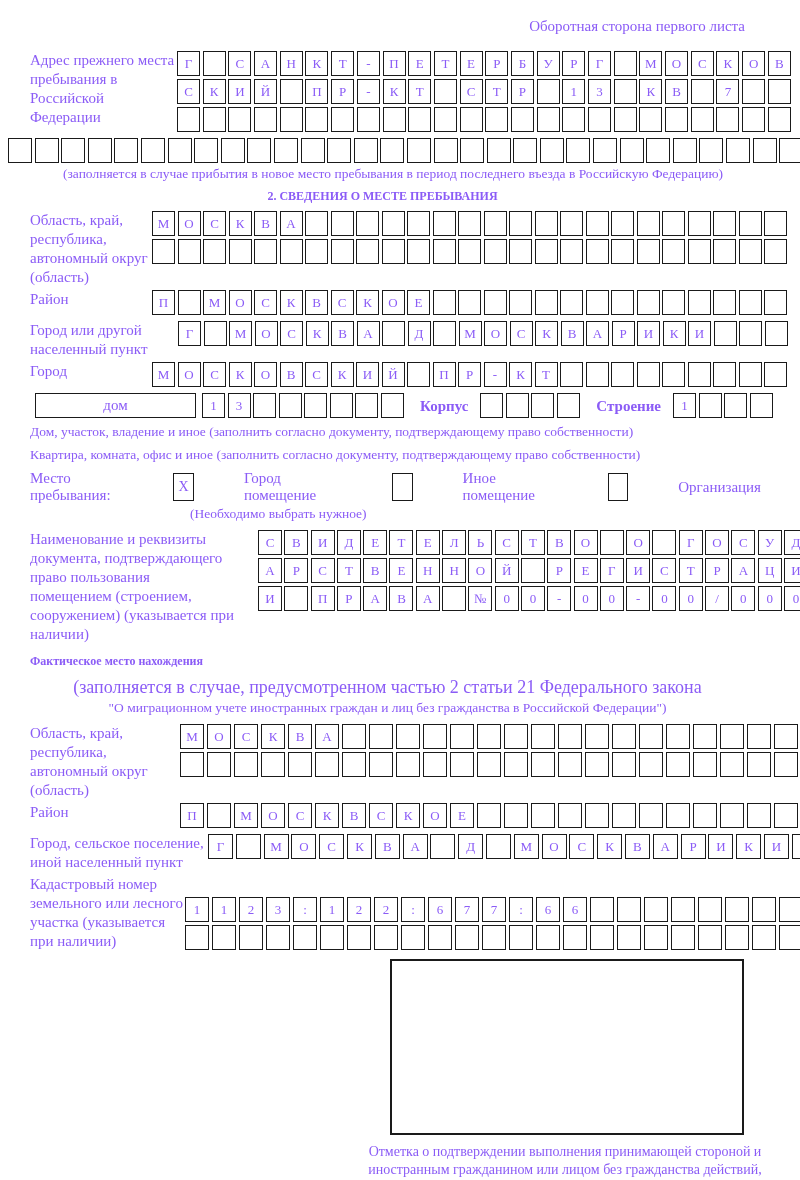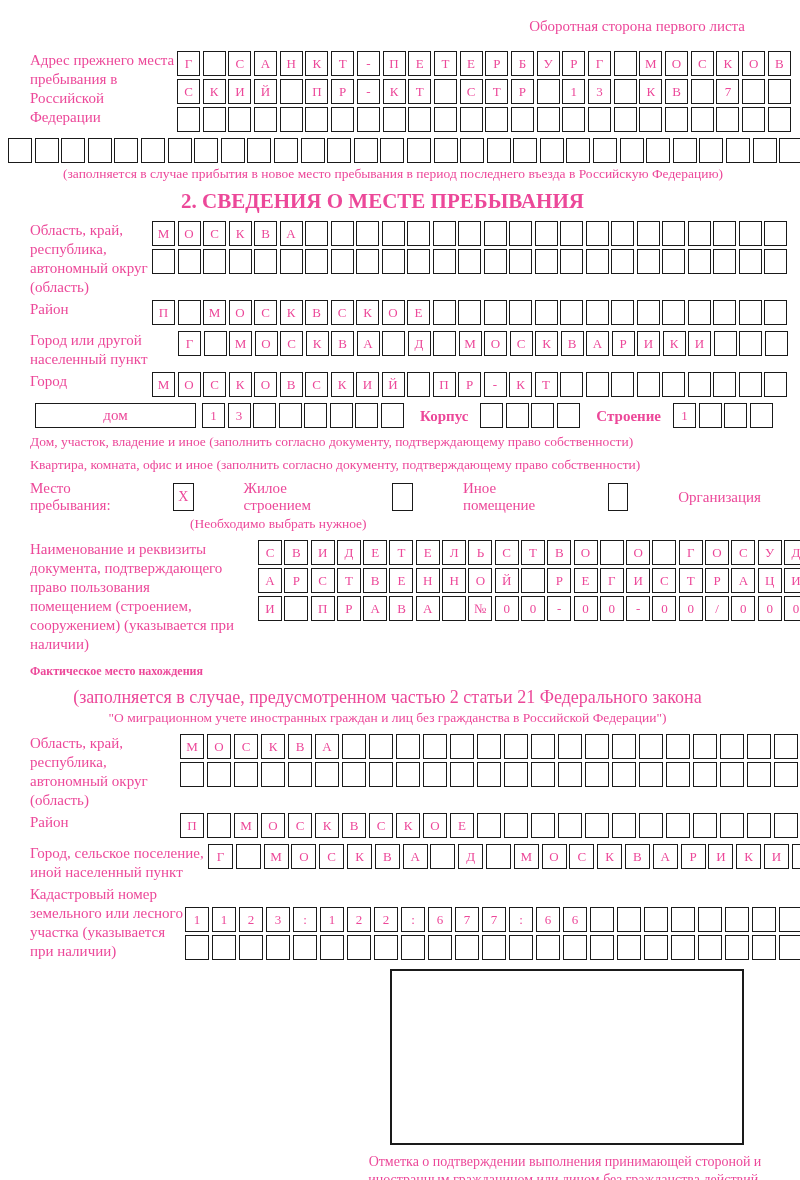--- a/index.html
+++ b/index.html
@@ -1,21 +1,21 @@
 <!DOCTYPE html>
 <html><head>
 <meta charset="utf-8">
 <style>
   html,body{margin:0;padding:0;background:#fff;}
   .page{
     position:relative;
     width:800px;height:1180px;
     overflow:hidden;
     background:#fff;
-    color:#ec4899;
+    color:#8b5cf6;
     font-family:"Liberation Serif", serif;
     box-sizing:border-box;
     padding:10px 25px 0 30px;
   }
   .hdr{
     text-align:right;
     font-size:15px;
     margin:8px 30px 16px 0;
   }
   
@@ -40,21 +40,21 @@
   .c-top .cell{width:21px;margin-right:2.7px;}
   .c-full{margin-left:-22px;margin-top:2px;}
   .c-full .cell{width:22px;margin-right:2.6px;}
   .ind26{margin-left:26px;}
   .c-doc .cell{width:22px;margin-right:2.3px;}
   .c-fact .cell{width:22px;margin-right:3px;}
   .c-factg .cell{width:23px;margin-right:2.8px;}
   .cap{font-size:13.5px;margin:1px 0 7px 0;}
   .cap.center{text-align:center;margin-left:-22px;width:770px;}
   .sect-title{
-    text-align:center;font-weight:bold;font-size:21px;
+    text-align:center;font-weight:bold;font-size:12px;
     margin:6px 40px 7px 0;
   }
   .txtbox{
     border:1.6px solid #1a1a1a;height:23px;
     text-align:center;font:15px/23px "Liberation Serif", serif;
     display:inline-block;vertical-align:top;box-sizing:content-box;
   }
   .w165{width:165px;}
   .w195{width:195px;}
   .domrow{display:flex;align-items:flex-start;margin:2px 0 3px 5px;}
@@ -134,21 +134,21 @@
     <span class="inl-lbl">Строение</span>
     <div class="cells"><span class="cell">1</span><span class="cell">&nbsp;</span><span class="cell">&nbsp;</span><span class="cell">&nbsp;</span></div>
   </div>
   <div class="cap">Дом, участок, владение и иное (заполнить согласно документу, подтверждающему право собственности)</div>
 
   <div class="cap">Квартира, комната, офис и иное (заполнить согласно документу, подтверждающему право собственности)</div>
 
   <div class="chkrow">
     <span>Место пребывания:</span>
     <span class="chk">X</span>
-    <span class="chk-label">Жилое строением</span>
+    <span class="chk-label">Город помещение</span>
     <span class="chk"></span>
     <span class="chk-label">Иное помещение</span>
     <span class="chk"></span>
     <span class="chk-label">Организация</span>
   </div>
   <div class="choose-cap">(Необходимо выбрать нужное)</div>
 
   <div class="frow mt4">
     <div class="lbl w205">Наименование и реквизиты документа, подтверждающего право пользования помещением (строением, сооружением) (указывается при наличии)</div>
     <div class="cellcol" style="margin-left:10px;padding-left:13px;">

